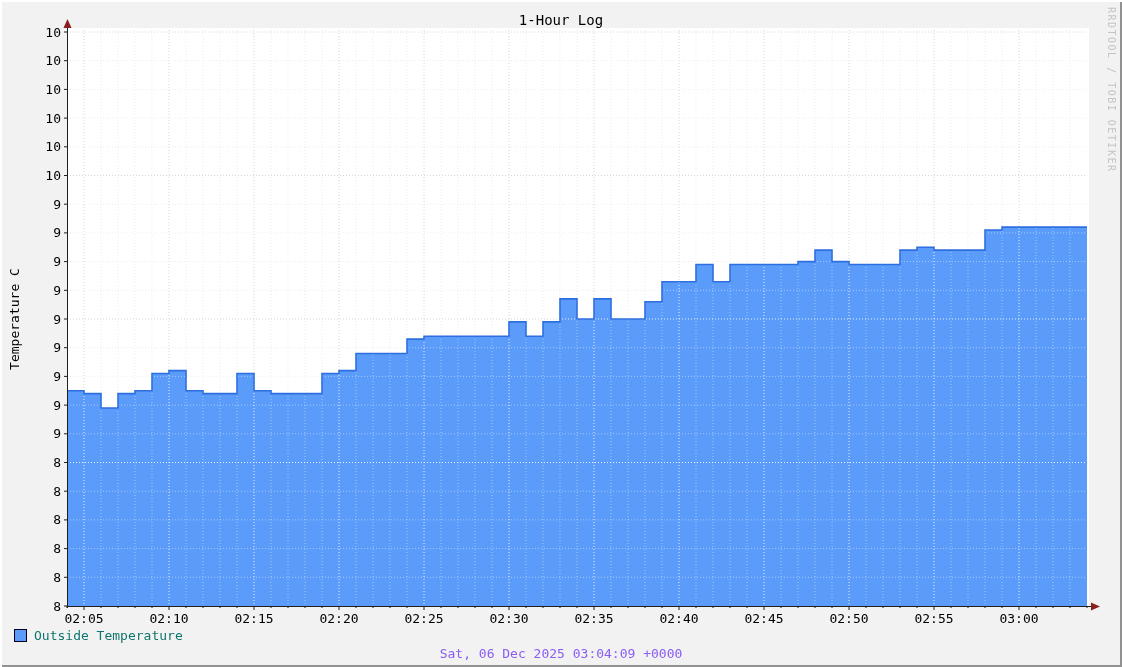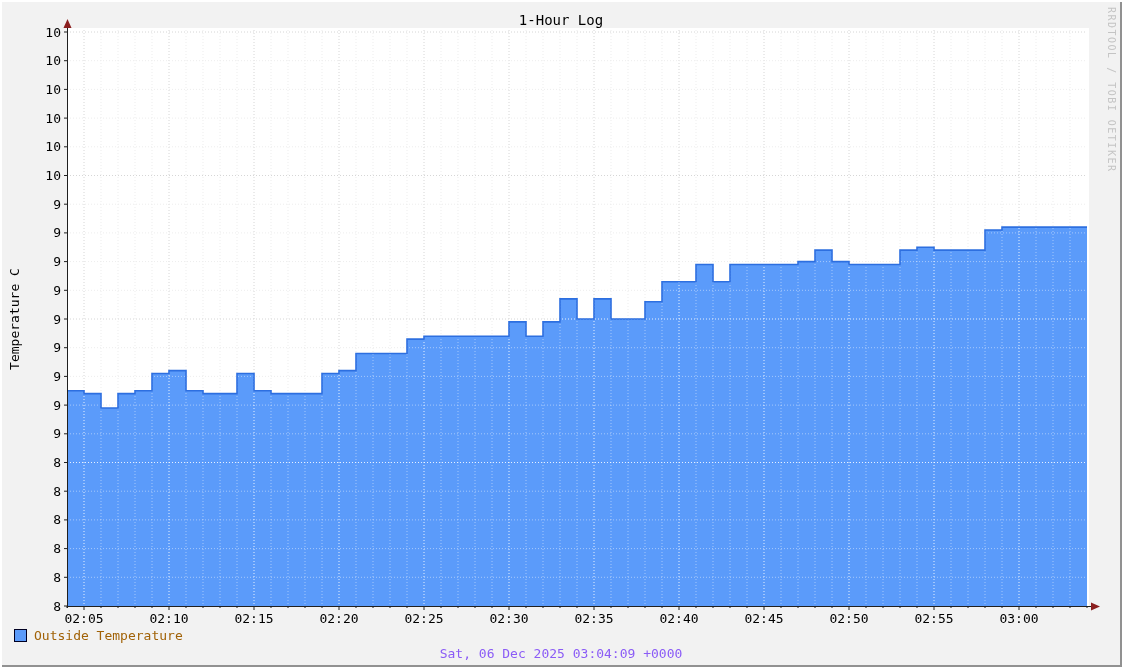--- a/index.html
+++ b/index.html
@@ -25,21 +25,21 @@
   .ylabel{
     position:absolute;left:14px;top:319px;
     transform:translate(-50%,-50%) rotate(-90deg);
     white-space:nowrap;
     font-size:13px;color:#000;
   }
   .chart-svg{position:absolute;left:0;top:0;}
   .legend{
     position:absolute;left:14px;top:628px;
     display:flex;align-items:center;
-    font-size:13px;color:#a16207;
+    font-size:13px;color:#0f766e;
   }
   .legend .swatch{
     width:11px;height:11px;
     border:1px solid #000022;
     margin-right:7px;
     display:inline-block;
   }
   .footer{
     position:absolute;left:0;right:0;bottom:6px;
     text-align:center;

